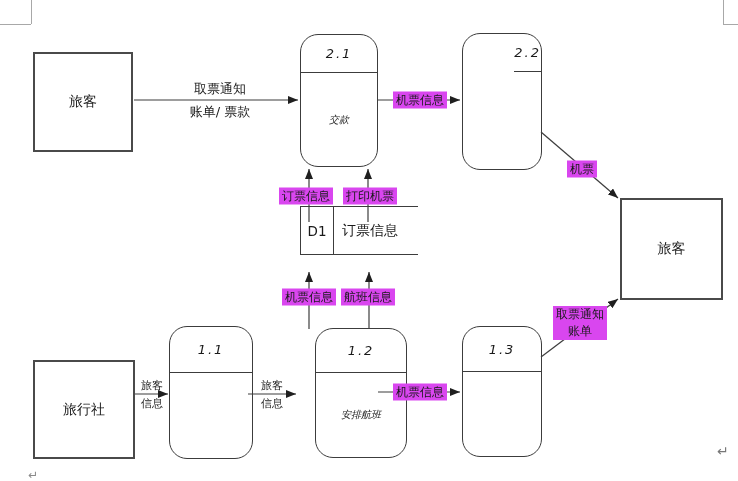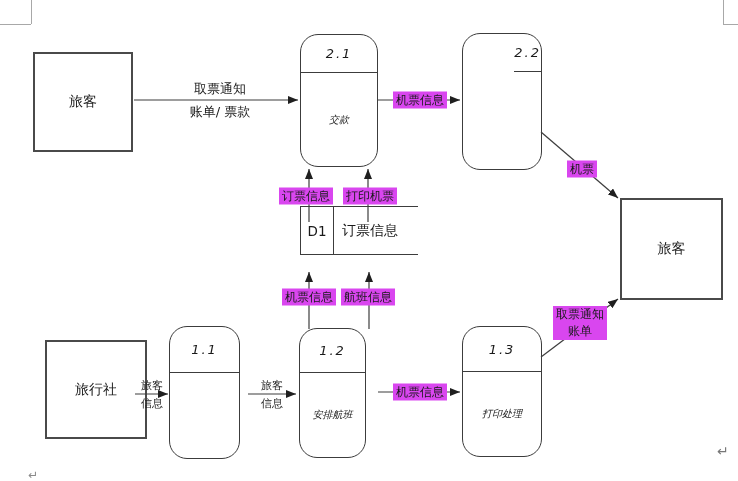--- a/index.html
+++ b/index.html
@@ -79,44 +79,43 @@
       <line x1="135" y1="394" x2="168" y2="394" marker-end="url(#arr)"></line>
       <line x1="248" y1="394" x2="296" y2="394" marker-end="url(#arr)"></line>
       <line x1="378" y1="392" x2="460" y2="392" marker-end="url(#arr)"></line>
       <line x1="541" y1="357" x2="618" y2="299" marker-end="url(#arr)"></line>
     </g>
   </svg>
 
   <div class="entity" style="left:33px;top:52px;width:100px;height:100px;">
     <span>旅客</span>
   </div>
-  <div class="entity" style="left:33px;top:340px;width:102px;height:99px;margin-left:12px;">
+  <div class="entity" style="left:33px;top:360px;width:102px;height:99px;">
     <span>旅行社</span>
   </div>
   <div class="entity" style="left:620px;top:198px;width:103px;height:102px;">
     <span>旅客</span>
   </div>
 
   <div class="proc" style="left:300px;top:34px;width:78px;height:133px;">
     <div class="proc-head" style="height:38px;">2.1</div>
     <div class="proc-body">交款</div>
   </div>
   <div class="proc" style="left:462px;top:33px;width:80px;height:137px;align-items:flex-end;">
     <div class="proc-head" style="height:38px;">2.2</div>
   </div>
-  <div class="proc" style="left:169px;top:326px;width:71px;height:133px;">
+  <div class="proc" style="left:169px;top:326px;width:84px;height:133px;">
     <div class="proc-head" style="height:46px;">1.1</div>
   </div>
-  <div class="proc" style="left:299px;top:328px;width:67px;height:130px;">
+  <div class="proc" style="left:315px;top:328px;width:92px;height:130px;">
     <div class="proc-head" style="height:44px;">1.2</div>
     <div class="proc-body">安排航班</div>
   </div>
   <div class="proc" style="left:462px;top:326px;width:80px;height:131px;">
     <div class="proc-head" style="height:45px;">1.3</div>
-    <div class="proc-body">打印处理</div>
   </div>
 
   <div class="store" style="left:300px;top:206px;width:118px;height:49px;">
     <div class="store-code">D1</div>
     <div class="store-name">订票信息</div>
   </div>
 
   <div class="flabel big" style="left:220px;top:100px;">
     <span class="l1">取票通知</span>
     <span class="gap"></span>

